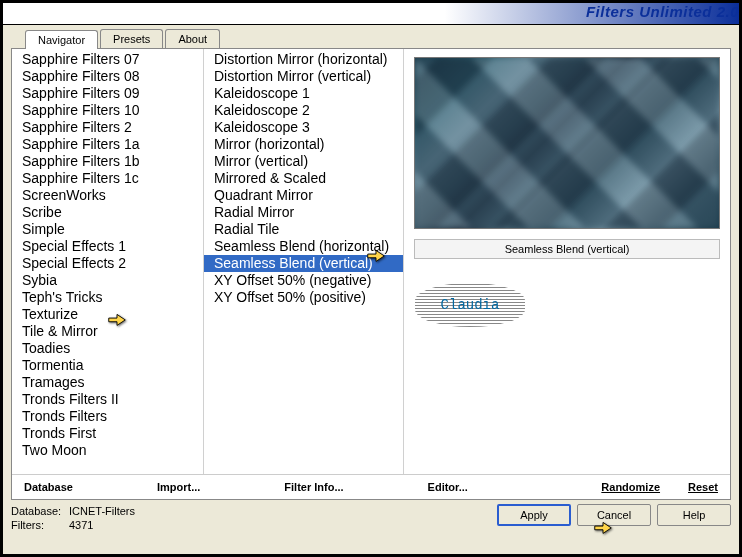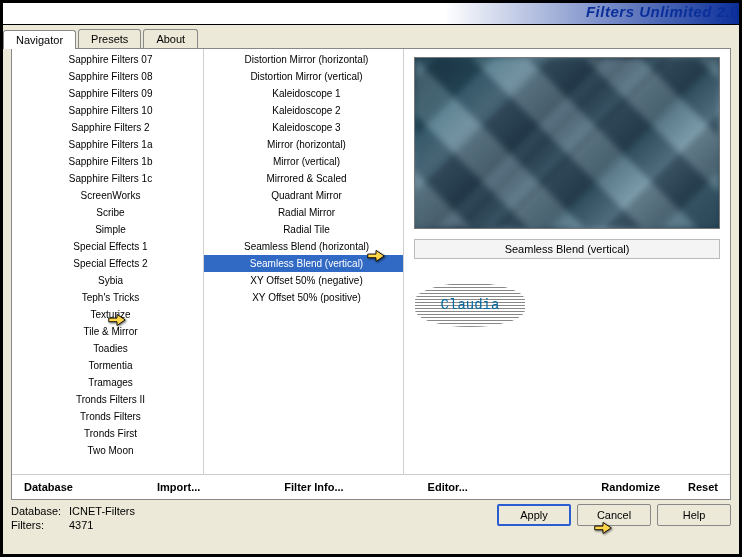--- a/index.html
+++ b/index.html
@@ -1,45 +1,45 @@
 <!DOCTYPE html>
 <html><head>
 <meta charset="utf-8">
 <style>
   * { box-sizing: border-box; margin: 0; padding: 0; }
   body { font-family: Tahoma, Arial, sans-serif; font-size: 11px; background: #ece9d8; color: #000; width: 742px; height: 557px; overflow: hidden; border: 3px solid #000; position: relative; }
   .titlebar { height: 22px; background: linear-gradient(to right, #fff 0%, #fff 60%, #0b2f9a 100%); display: flex; justify-content: flex-end; border-bottom: 1px solid #000; }
   .titlebar-text { font-weight: bold; font-style: italic; font-size: 15px; color: #0b2f9a; letter-spacing: 0.5px; }
-  .tabs { display: flex; padding: 4px 8px 0 0; background: #ece9d8; align-items: center; }
+  .tabs { display: flex; padding: 4px 8px 0 22px; background: #ece9d8; align-items: center; }
   .tab { padding: 3px 12px; border: 1px solid #888; border-bottom: none; background: #ece9d8; margin-right: 2px; border-radius: 3px 3px 0 0; cursor: pointer; font-size: 11px; }
   .tab.active { background: #fff; position: relative; top: 1px; }
   .tab-panel { margin: 0 8px; border: 1px solid #888; background: #fff; height: 452px; display: flex; flex-direction: column; }
   .lists { display: flex; flex: 1; overflow: hidden; }
   .listbox { border-right: 1px solid #d0d0d0; overflow-y: scroll; overflow-x: hidden; background: #fff; padding: 2px 0; position: relative; }
   .listbox.cat { width: 192px; }
   .listbox.filt { width: 200px; }
-  .list-item { padding: 1px 4px 1px 10px; white-space: nowrap; font-size: 10px; line-height: 15px; cursor: default; position: relative; text-align: center; }
+  .list-item { padding: 1px 4px 1px 10px; white-space: nowrap; font-size: 14px; line-height: 15px; cursor: default; position: relative; }
   .list-item.selected { background: #316ac5; color: #fff; }
   .preview-area { flex: 1; padding: 8px 10px; display: flex; flex-direction: column; }
   .preview-img { width: 100%; height: 172px; background:
       linear-gradient(135deg, #1a3a4a 0%, #2a5a6a 15%, #5a7a8a 25%, #3a5a6a 35%, #1a2a3a 45%, #4a6a7a 55%, #2a4a5a 65%, #6a8a9a 75%, #3a5a6a 85%, #1a3a4a 100%);
       position: relative; overflow: hidden; border: 1px solid #777; }
   .preview-img::before {
     content:""; position:absolute; inset:0;
     background:
       repeating-linear-gradient(45deg, rgba(180,200,210,0.25) 0 40px, rgba(30,50,65,0.35) 40px 80px),
       repeating-linear-gradient(-45deg, rgba(100,140,160,0.3) 0 40px, rgba(20,35,50,0.35) 40px 80px);
     filter: blur(3px);
   }
   .filter-name-row { display: flex; align-items: center; margin-top: 10px; }
   .filter-name-box { flex: 1; border: 1px solid #bbb; background: #f4f4f4; padding: 3px 6px; font-size: 11px; text-align: center; }
   .param-area { flex: 1; }
   .link-row { display: flex; padding: 6px 12px; border-top: 1px solid #ccc; font-size: 11px; font-weight: bold; gap: 48px; }
   .link-row a { color: #000; text-decoration: none; margin-right: 36px; cursor: pointer; }
-  .link-row .right { margin-left: auto; display: flex; }
+  .link-row .right { margin-left: auto; display: flex; text-decoration: underline; }
   .link-row .right a { margin-right: 0; margin-left: 28px; }
   .status-row { display: flex; margin: 4px 8px 0 8px; align-items: flex-start; }
   .status-left { font-size: 11px; line-height: 14px; }
   .status-left .lbl { display: inline-block; width: 58px; }
   .buttons { margin-left: auto; display: flex; gap: 6px; }
   .btn { min-width: 74px; height: 22px; border: 1px solid #888; background: #ece9d8; font-size: 11px; cursor: pointer; border-radius: 2px; }
   .btn.primary { border: 2px solid #2a5dd0; }
   .hand { position: absolute; width: 22px; height: 22px; pointer-events: none; z-index: 50; }
   .hand svg { width: 100%; height: 100%; filter: drop-shadow(1px 1px 1px rgba(0,0,0,0.6)); }
   .watermark { position: absolute; left: 412px; top: 280px; width: 110px; height: 44px; z-index: 40; display:flex; align-items:center; justify-content:center; pointer-events:none; }

